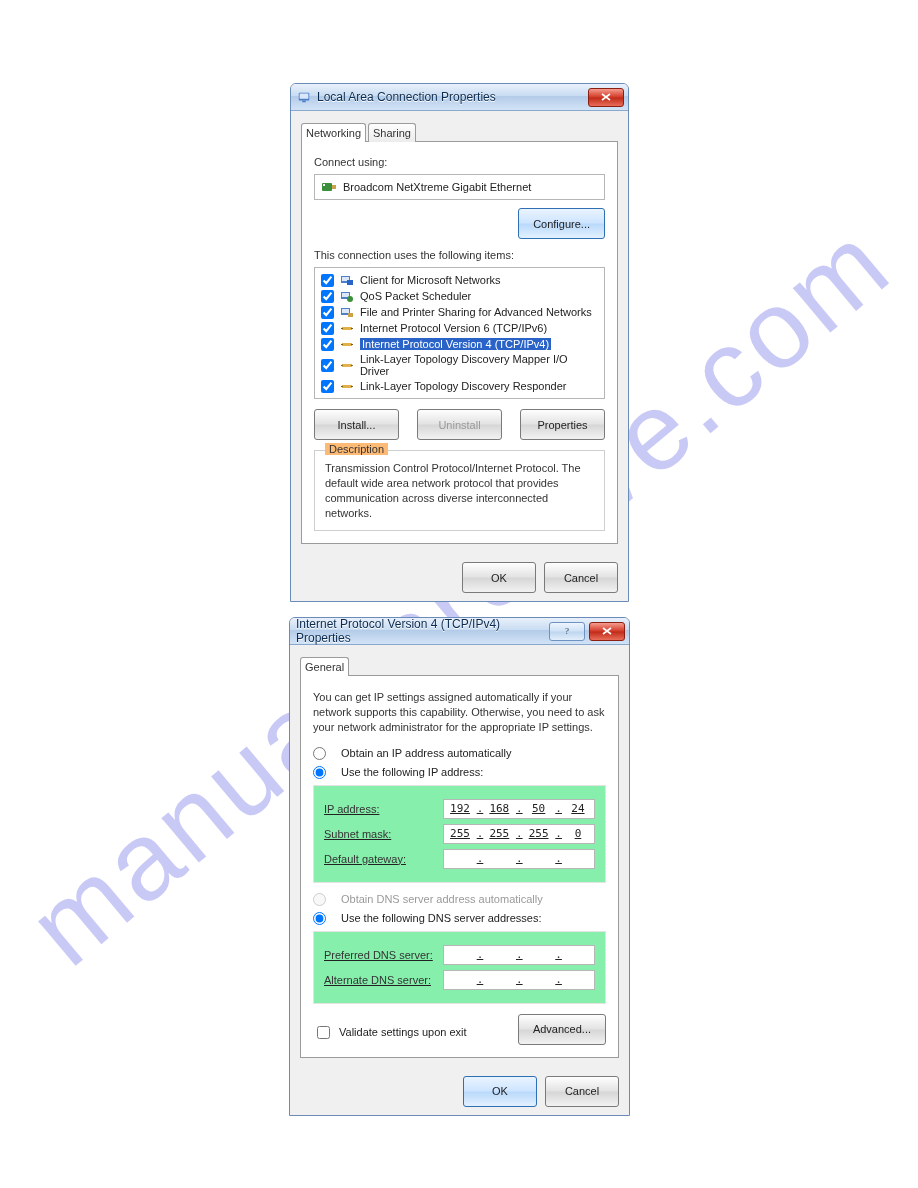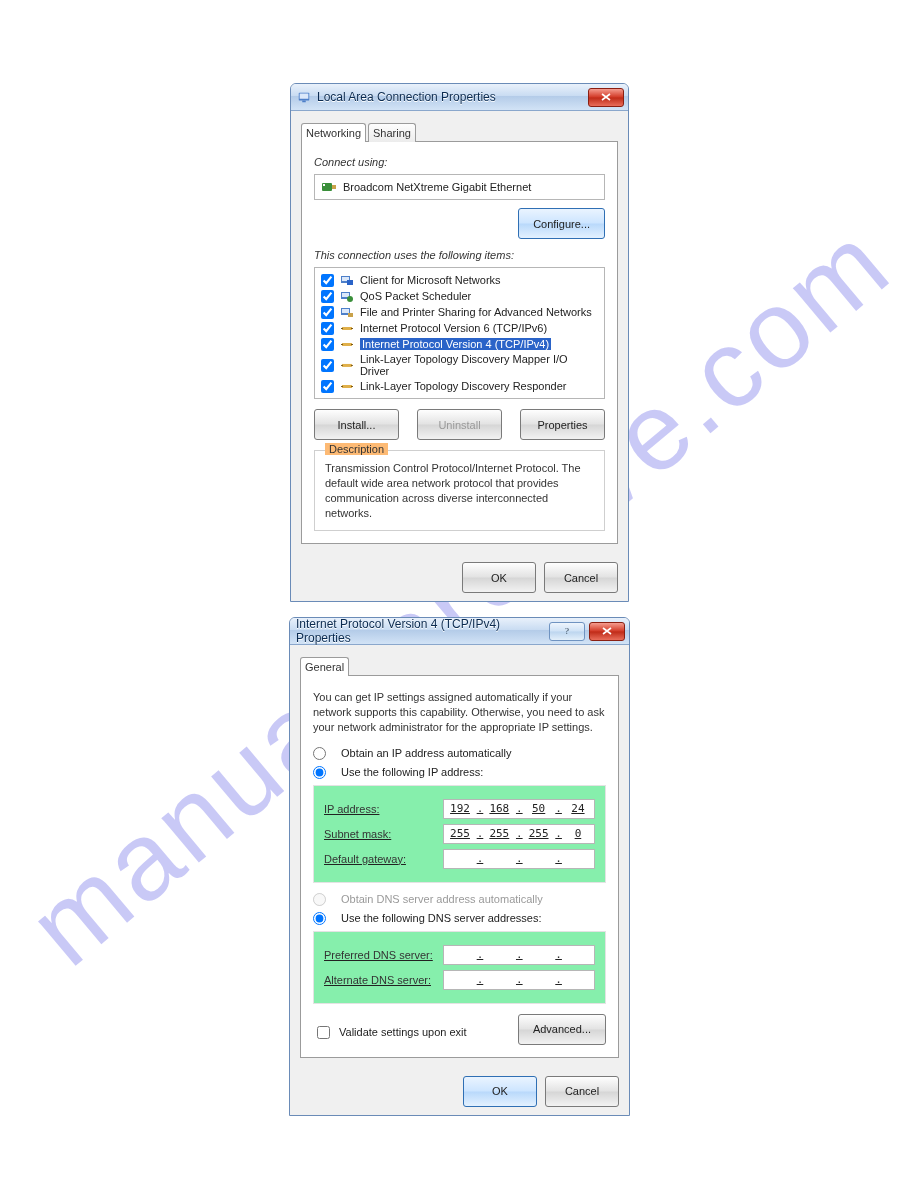--- a/index.html
+++ b/index.html
@@ -10,21 +10,21 @@
   .titlebar .ti{width:14px;height:14px;margin-right:6px;display:inline-block;}
   .titlebar .ttxt{flex:1;font-size:12px;color:#0b2b50;text-shadow:0 1px 0 #fff;}
   .tbtn{width:34px;height:17px;margin-left:4px;border-radius:3px;display:flex;align-items:center;justify-content:center;font-size:10px;}
   .tclose{background:linear-gradient(#f59c8f,#d23a27 48%,#bf2b18 52%,#e96d5a);border:1px solid #8a1f12;color:#fff;font-weight:bold;}
   .thelp{background:linear-gradient(#eef5fd,#cfe2f6 48%,#bcd5ef 52%,#e3effa);border:1px solid #6f93c1;color:#234;}
   .body{padding:8px 10px 10px;background:#f0f0f0;}
   .tabs{display:flex;align-items:flex-end;height:22px;position:relative;top:1px;}
   .tab{border:1px solid #9b9b9b;border-bottom:none;padding:3px 4px;background:linear-gradient(#fdfdfd,#ececec);border-radius:3px 3px 0 0;margin-right:2px;font-size:11px;cursor:default;color:#333;}
   .tab.active{background:#fff;position:relative;z-index:2;}
   .tabpanel{border:1px solid #9b9b9b;background:#fff;padding:10px 12px 12px;}
-  .lbl{margin:4px 0 6px;color:#333;font-style:italic;}
+  .lbl{margin:4px 0 6px;color:#333;}
   .conn-box{border:1px solid #b6b6b6;background:#fff;padding:4px 6px;display:flex;align-items:center;}
   .nic-ico{width:16px;height:16px;margin-right:6px;}
   .btn{border:1px solid #7a7a7a;border-radius:3px;background:linear-gradient(#fefefe,#e3e3e3 48%,#d6d6d6 52%,#f2f2f2);padding:2px 14px;font-size:11px;color:#222;display:inline-flex;align-items:center;justify-content:center;min-width:64px;height:31px;box-sizing:border-box;}
   .btn[disabled]{color:#9a9a9a;text-align:center;}
   .btn.accent{border-color:#2f6fb4;background:linear-gradient(#eaf4ff,#cde5ff 48%,#b9d9fb 52%,#e3f1ff);}
   .row-right{display:flex;justify-content:flex-end;margin-top:8px;}
   .items-box{border:1px solid #b6b6b6;background:#fff;margin-top:6px;padding:4px 4px;}
   .item{display:flex;align-items:center;padding:1px 2px;font-size:11px;gap:6px;}
   .item input[type=checkbox]{margin:0;}
   .item .pi{width:14px;height:14px;}

